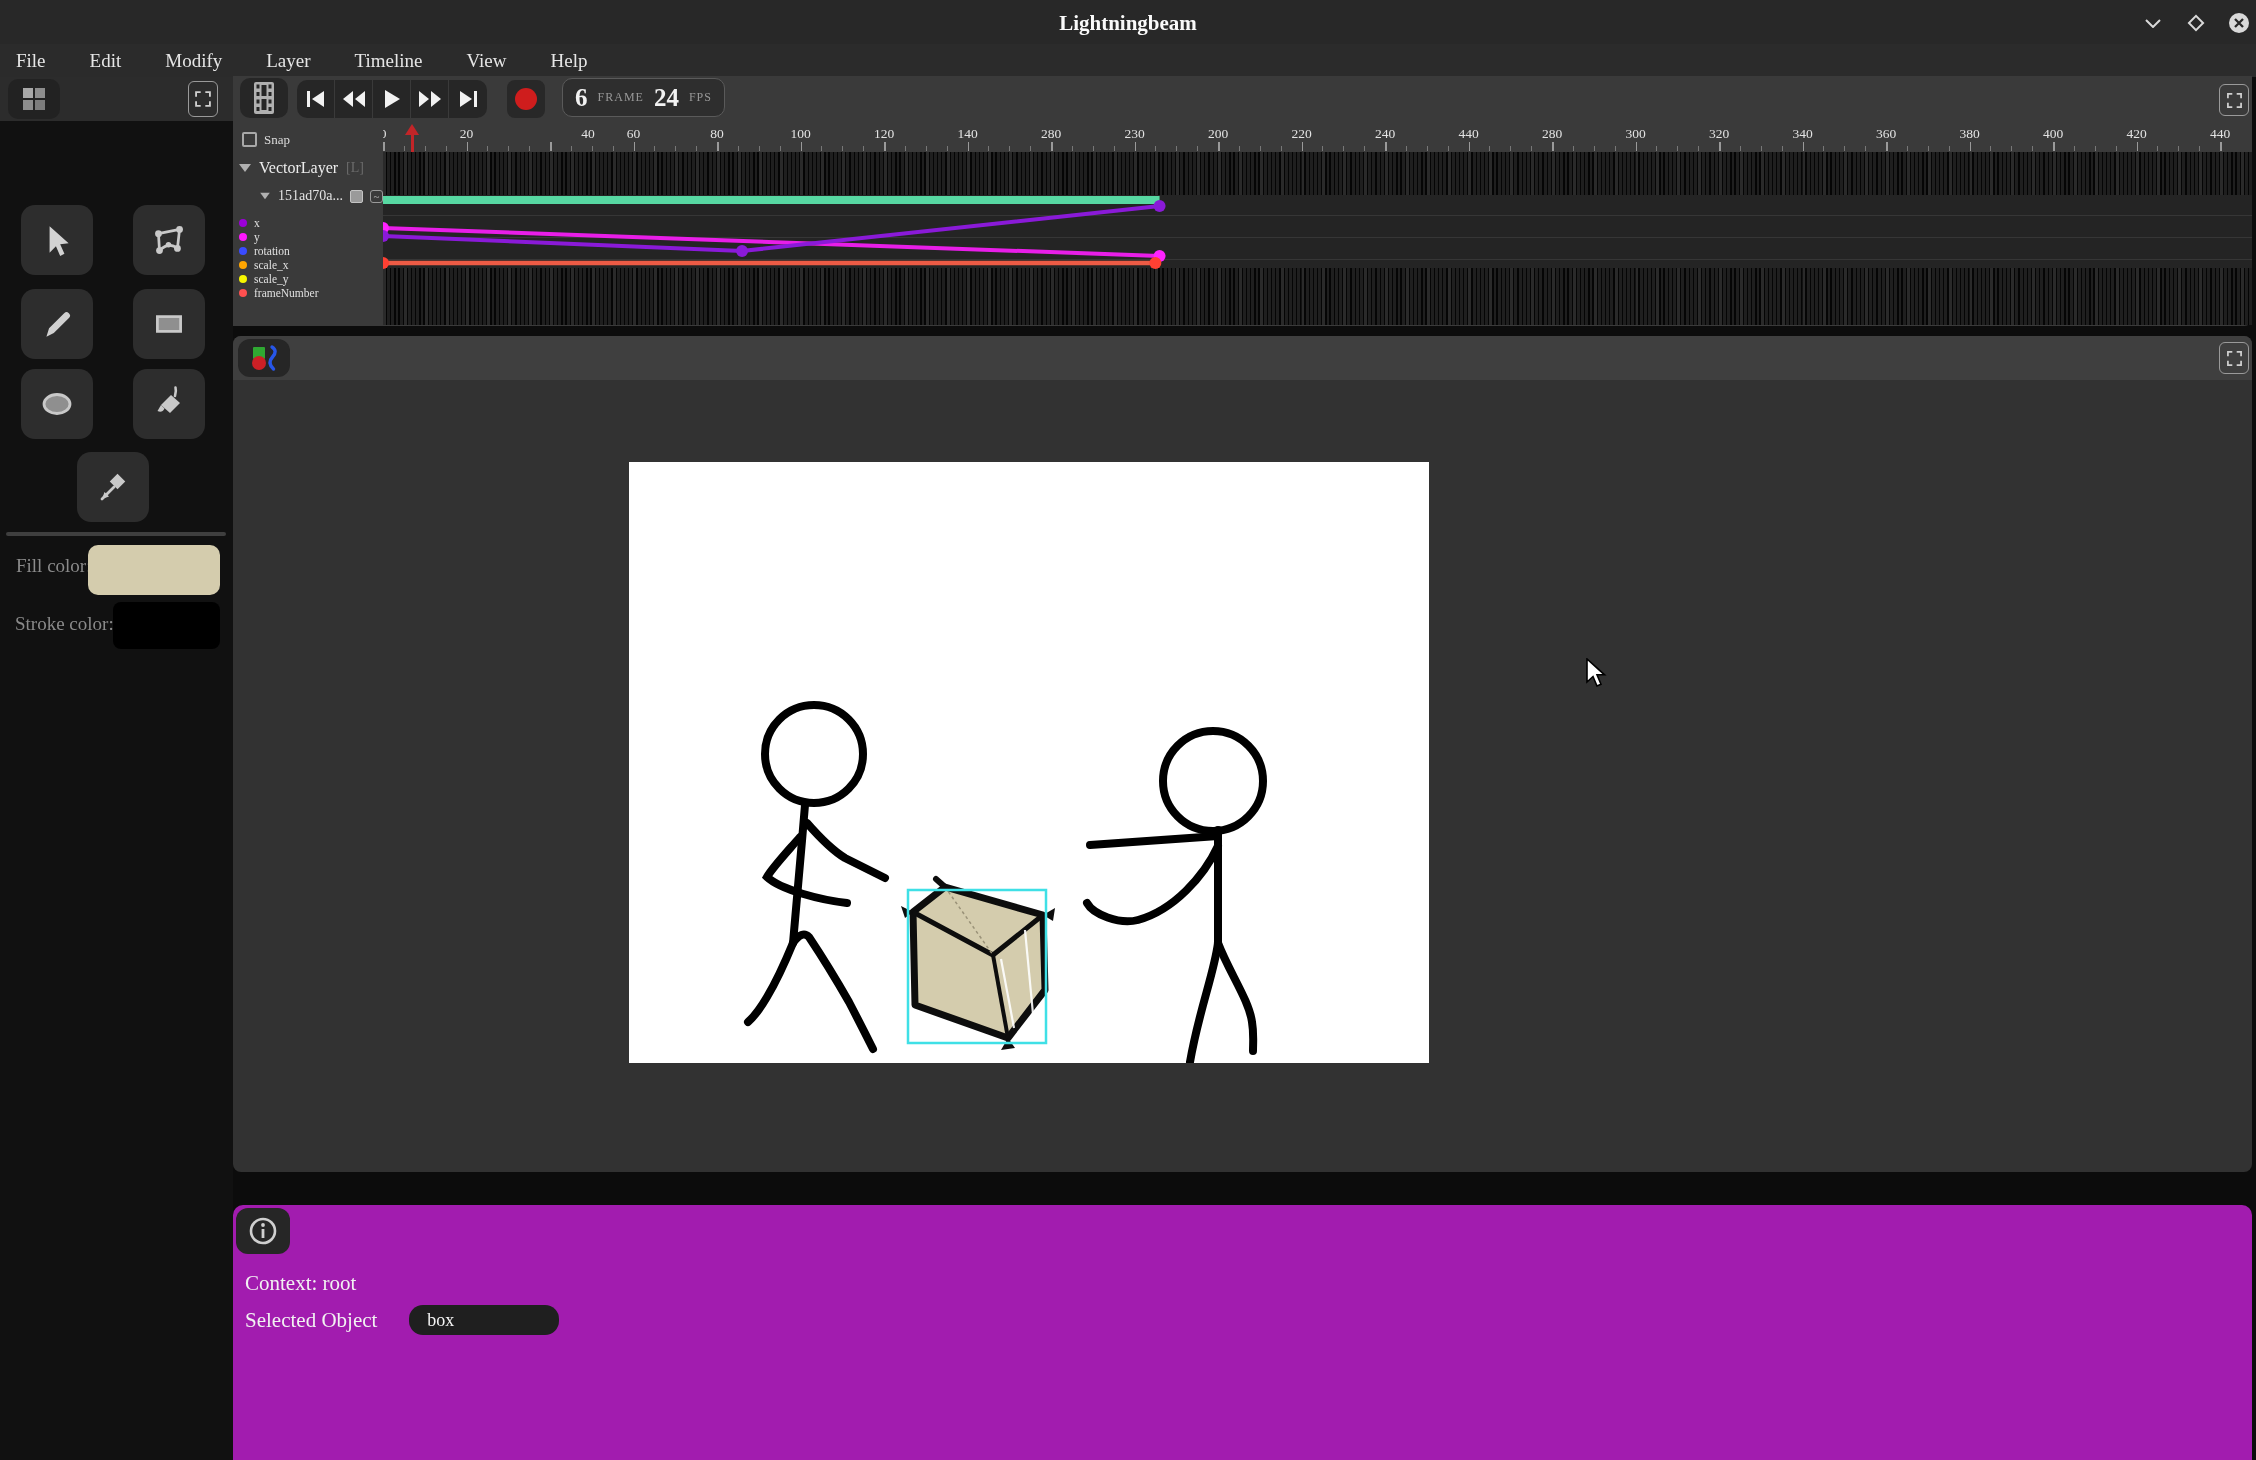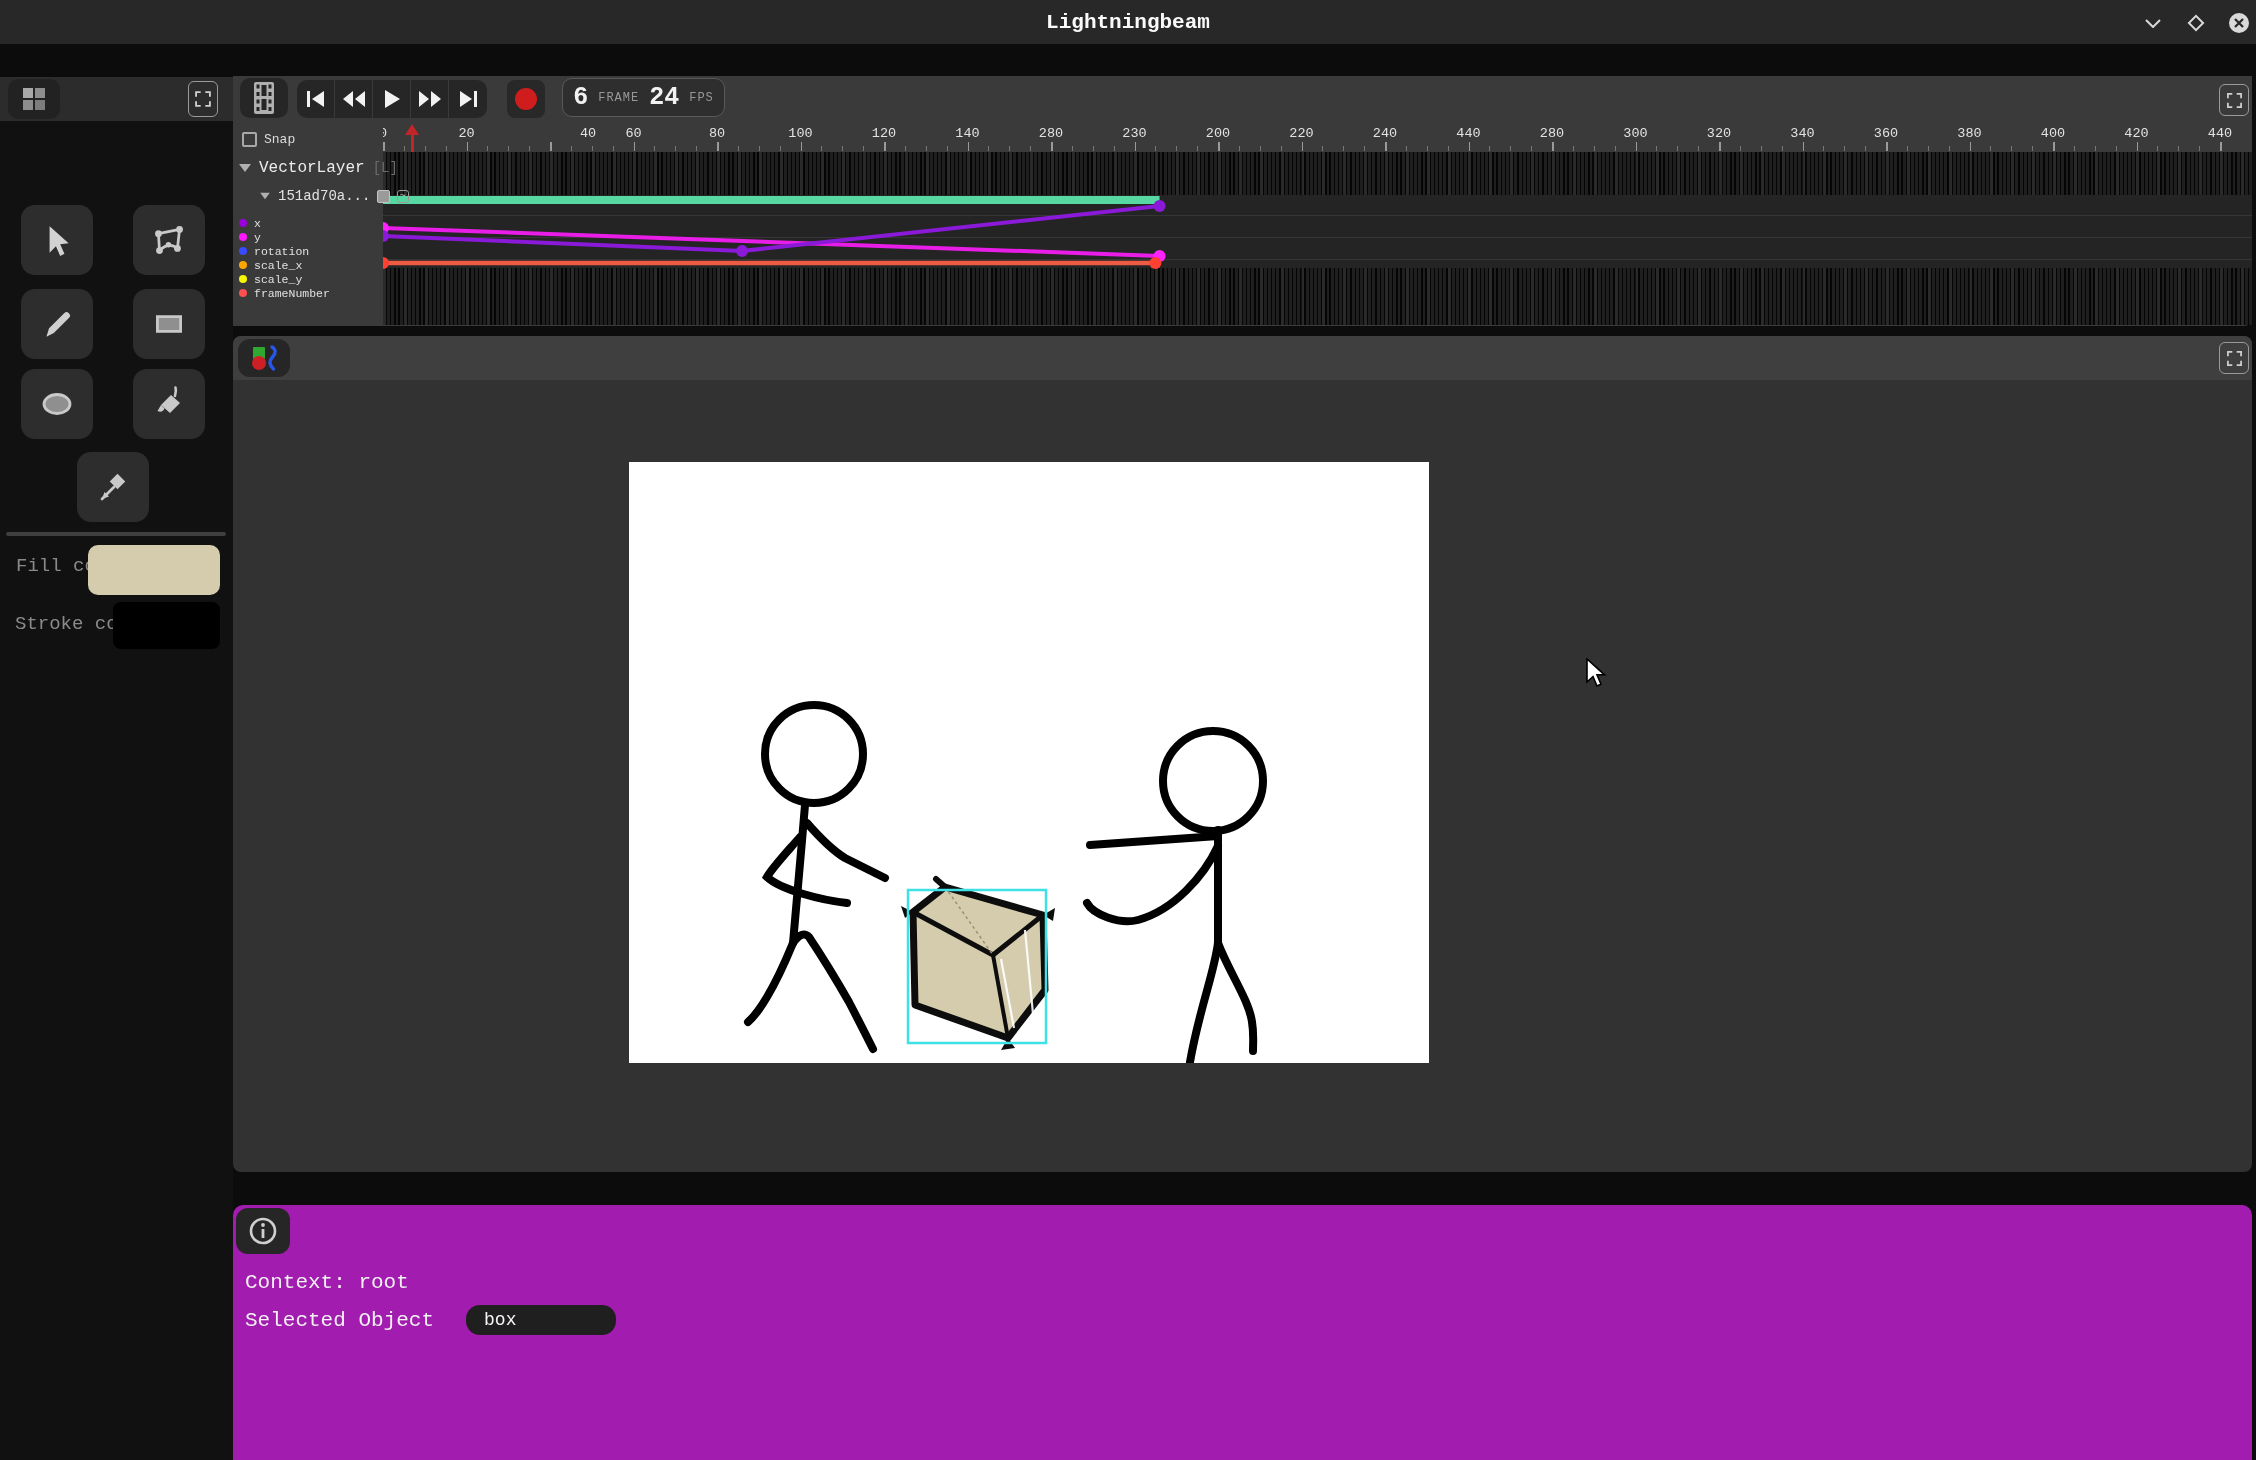--- a/index.html
+++ b/index.html
@@ -1,19 +1,19 @@
 <!DOCTYPE html>
 <html><head>
 <meta charset="utf-8">
 <style>
   * { margin:0; padding:0; box-sizing:border-box; }
   html,body { background:#0c0c0c; }
   #app {
     position:relative; width:2256px; height:1460px; overflow:hidden;
-    background:#0c0c0c; font-family:Liberation Mono, monospace; color:#e8e8e8;
+    background:#0c0c0c; font-family:Liberation Serif, serif; color:#e8e8e8;
   }
   .abs { position:absolute; }
 
   
   #titlebar { left:0; top:0; width:2256px; height:44px; background:#282828; }
   #window-title { left:0; right:0; top:11px; text-align:center; font-size:21px; font-weight:bold; color:#fafafa; }
   .wctl { top:12px; width:26px; height:22px; display:flex; align-items:center; justify-content:center; cursor:default; }
   #menubar { left:0; top:44px; width:2256px; height:33px; background:#2b2b2b; display:flex; align-items:center; gap:44px; padding-left:16px; }
   .menu-item { font-size:19px; color:#e6e6e6; }
 
@@ -100,20 +100,29 @@
         </svg>
     </div>
     <div class="abs wctl" style="left:2226px;">
       <svg width="22" height="22" viewBox="0 0 22 22">
           <circle cx="11" cy="11" r="10" fill="#d9d9d9"></circle>
           <path d="M7 7 L15 15 M15 7 L7 15" stroke="#282828" stroke-width="2.3"></path>
         </svg>
     </div>
   </div>
 
+  <div class="abs" id="menubar">
+      <span class="menu-item">File</span>
+      <span class="menu-item">Edit</span>
+      <span class="menu-item">Modify</span>
+      <span class="menu-item">Layer</span>
+      <span class="menu-item">Timeline</span>
+      <span class="menu-item">View</span>
+      <span class="menu-item">Help</span>
+    </div>
 
   <div class="abs" id="sidebar">
     <div class="abs" id="sidebar-header">
       <div class="abs tool-btn" style="left:8px;top:2px;width:52px;height:40px;border-radius:10px;background:#222;">
         <svg width="26" height="26" viewBox="0 0 26 26">
             <rect x="2" y="2" width="10" height="10" fill="#a8a8a8"></rect>
             <rect x="14" y="2" width="10" height="10" fill="#8d8d8d"></rect>
             <rect x="2" y="14" width="10" height="10" fill="#8d8d8d"></rect>
             <rect x="14" y="14" width="10" height="10" fill="#7c7c7c"></rect>
           </svg>

